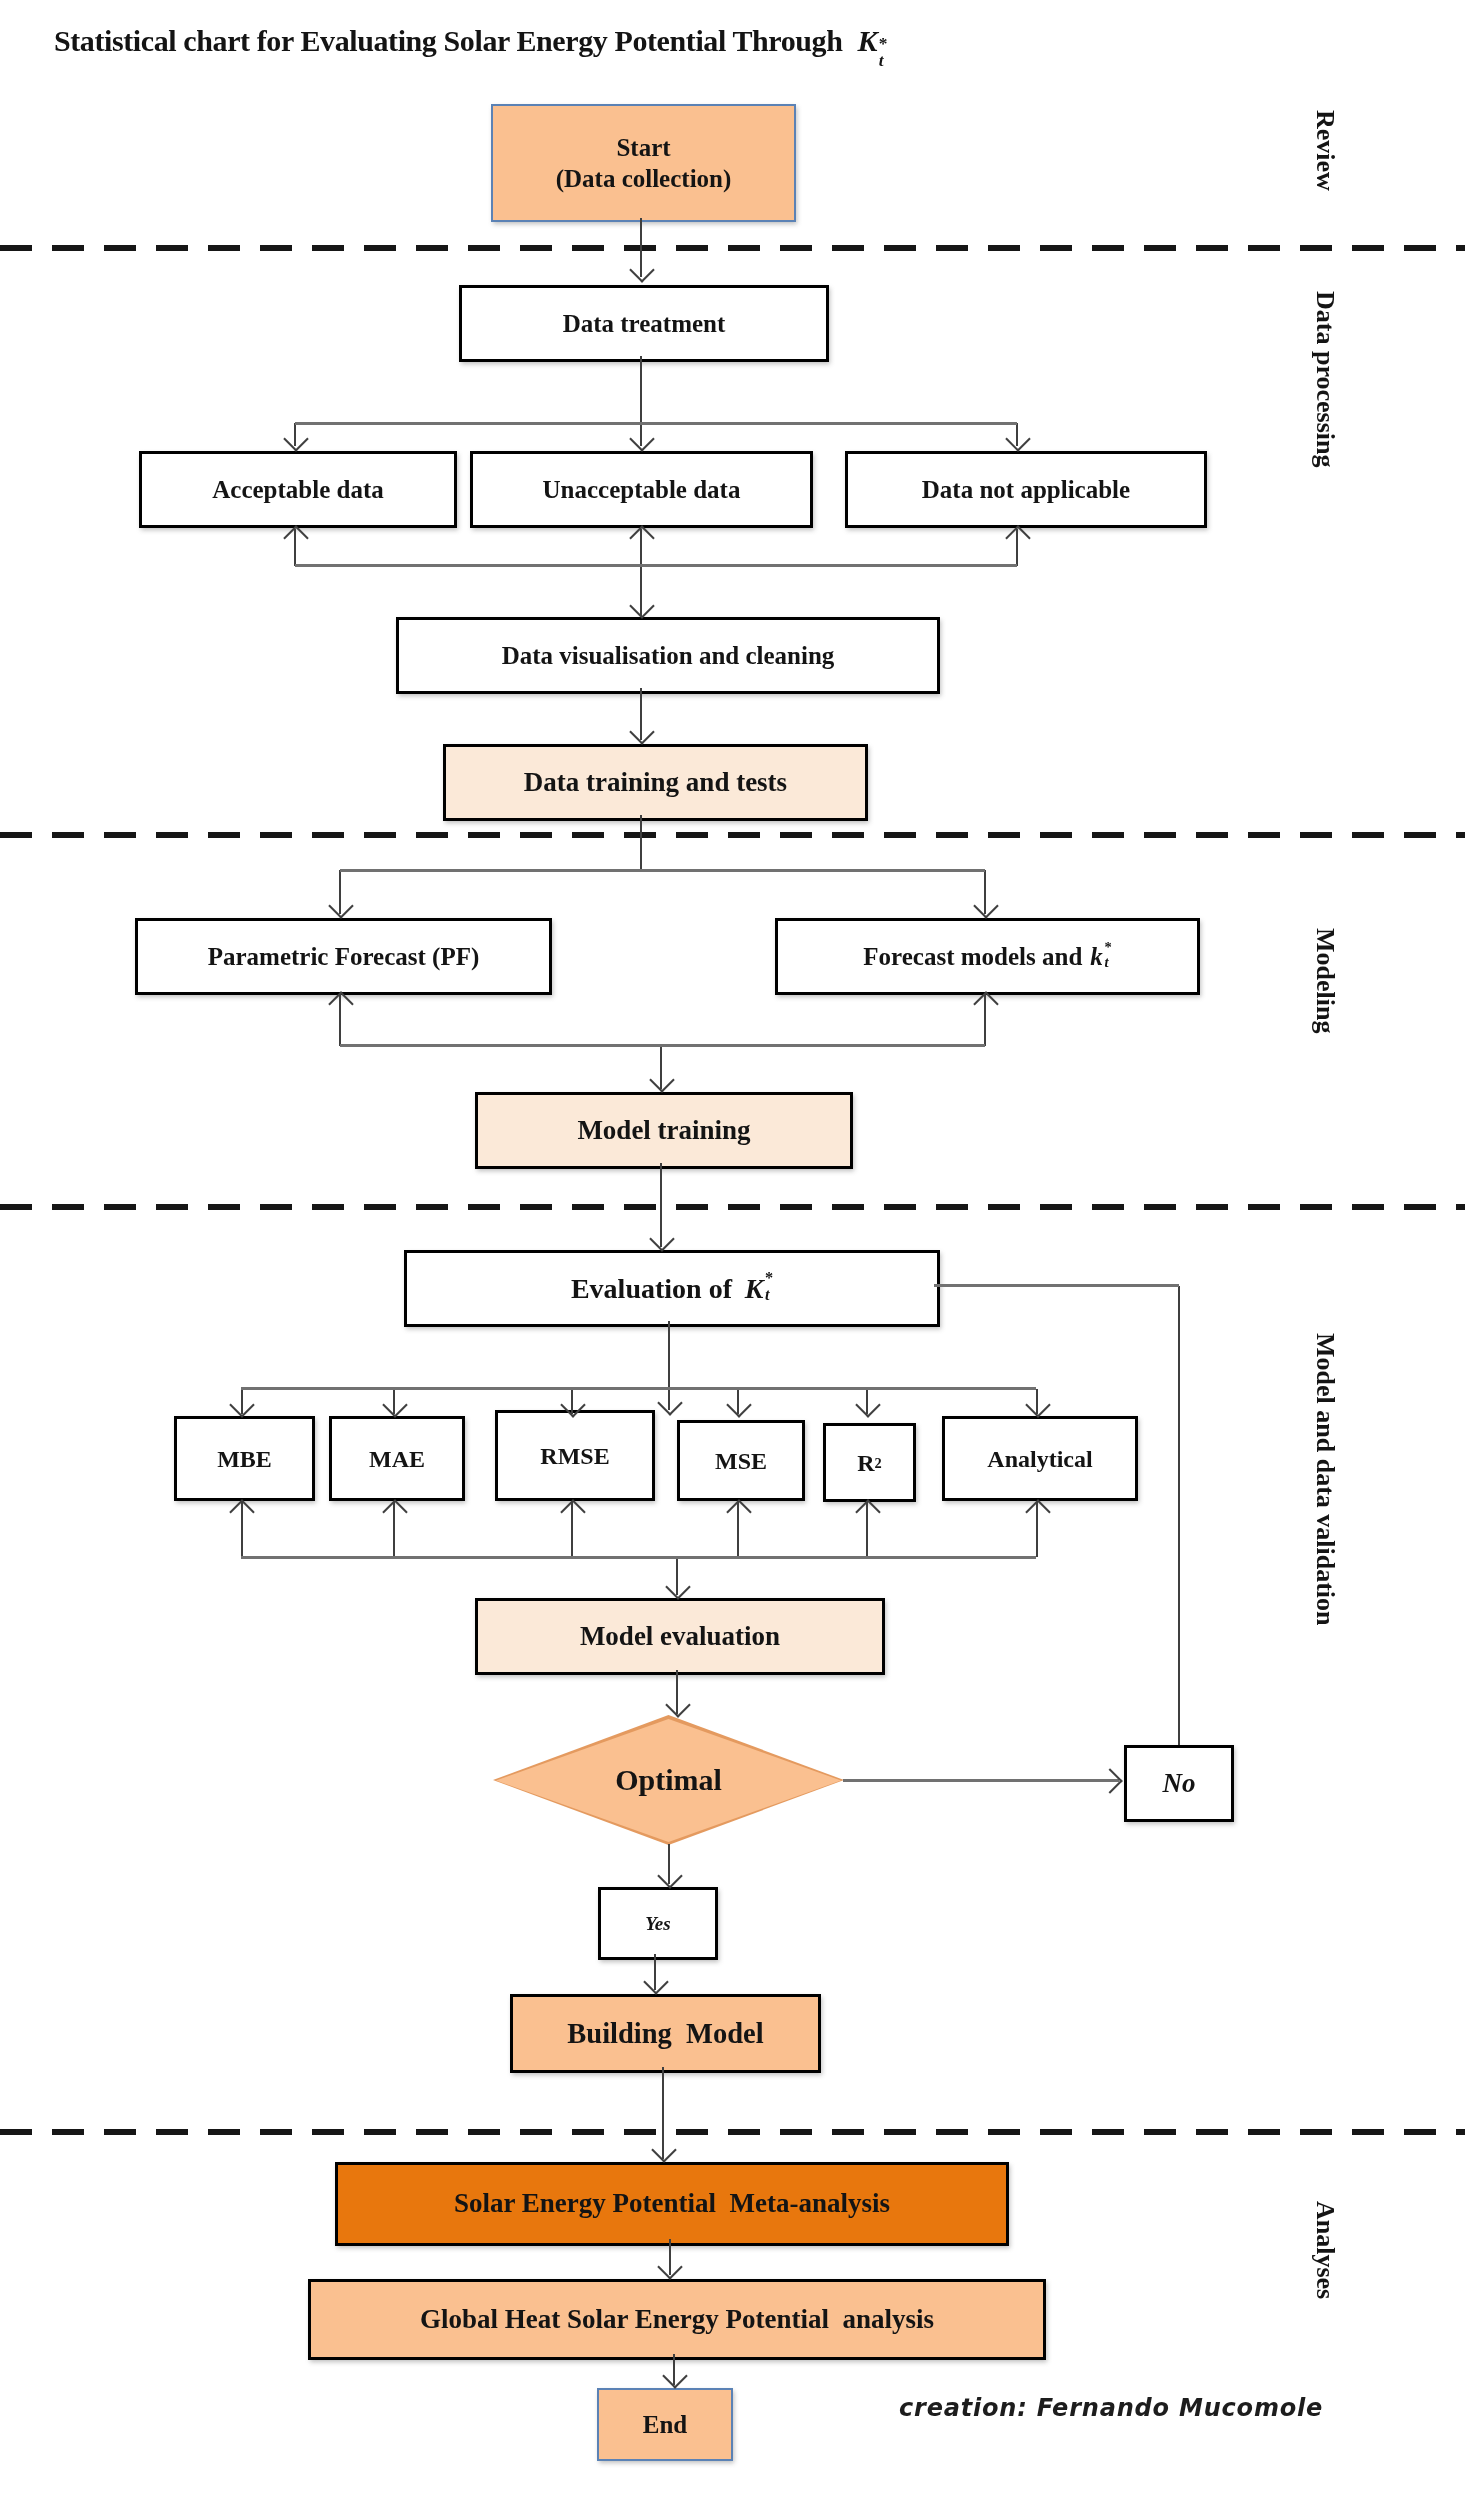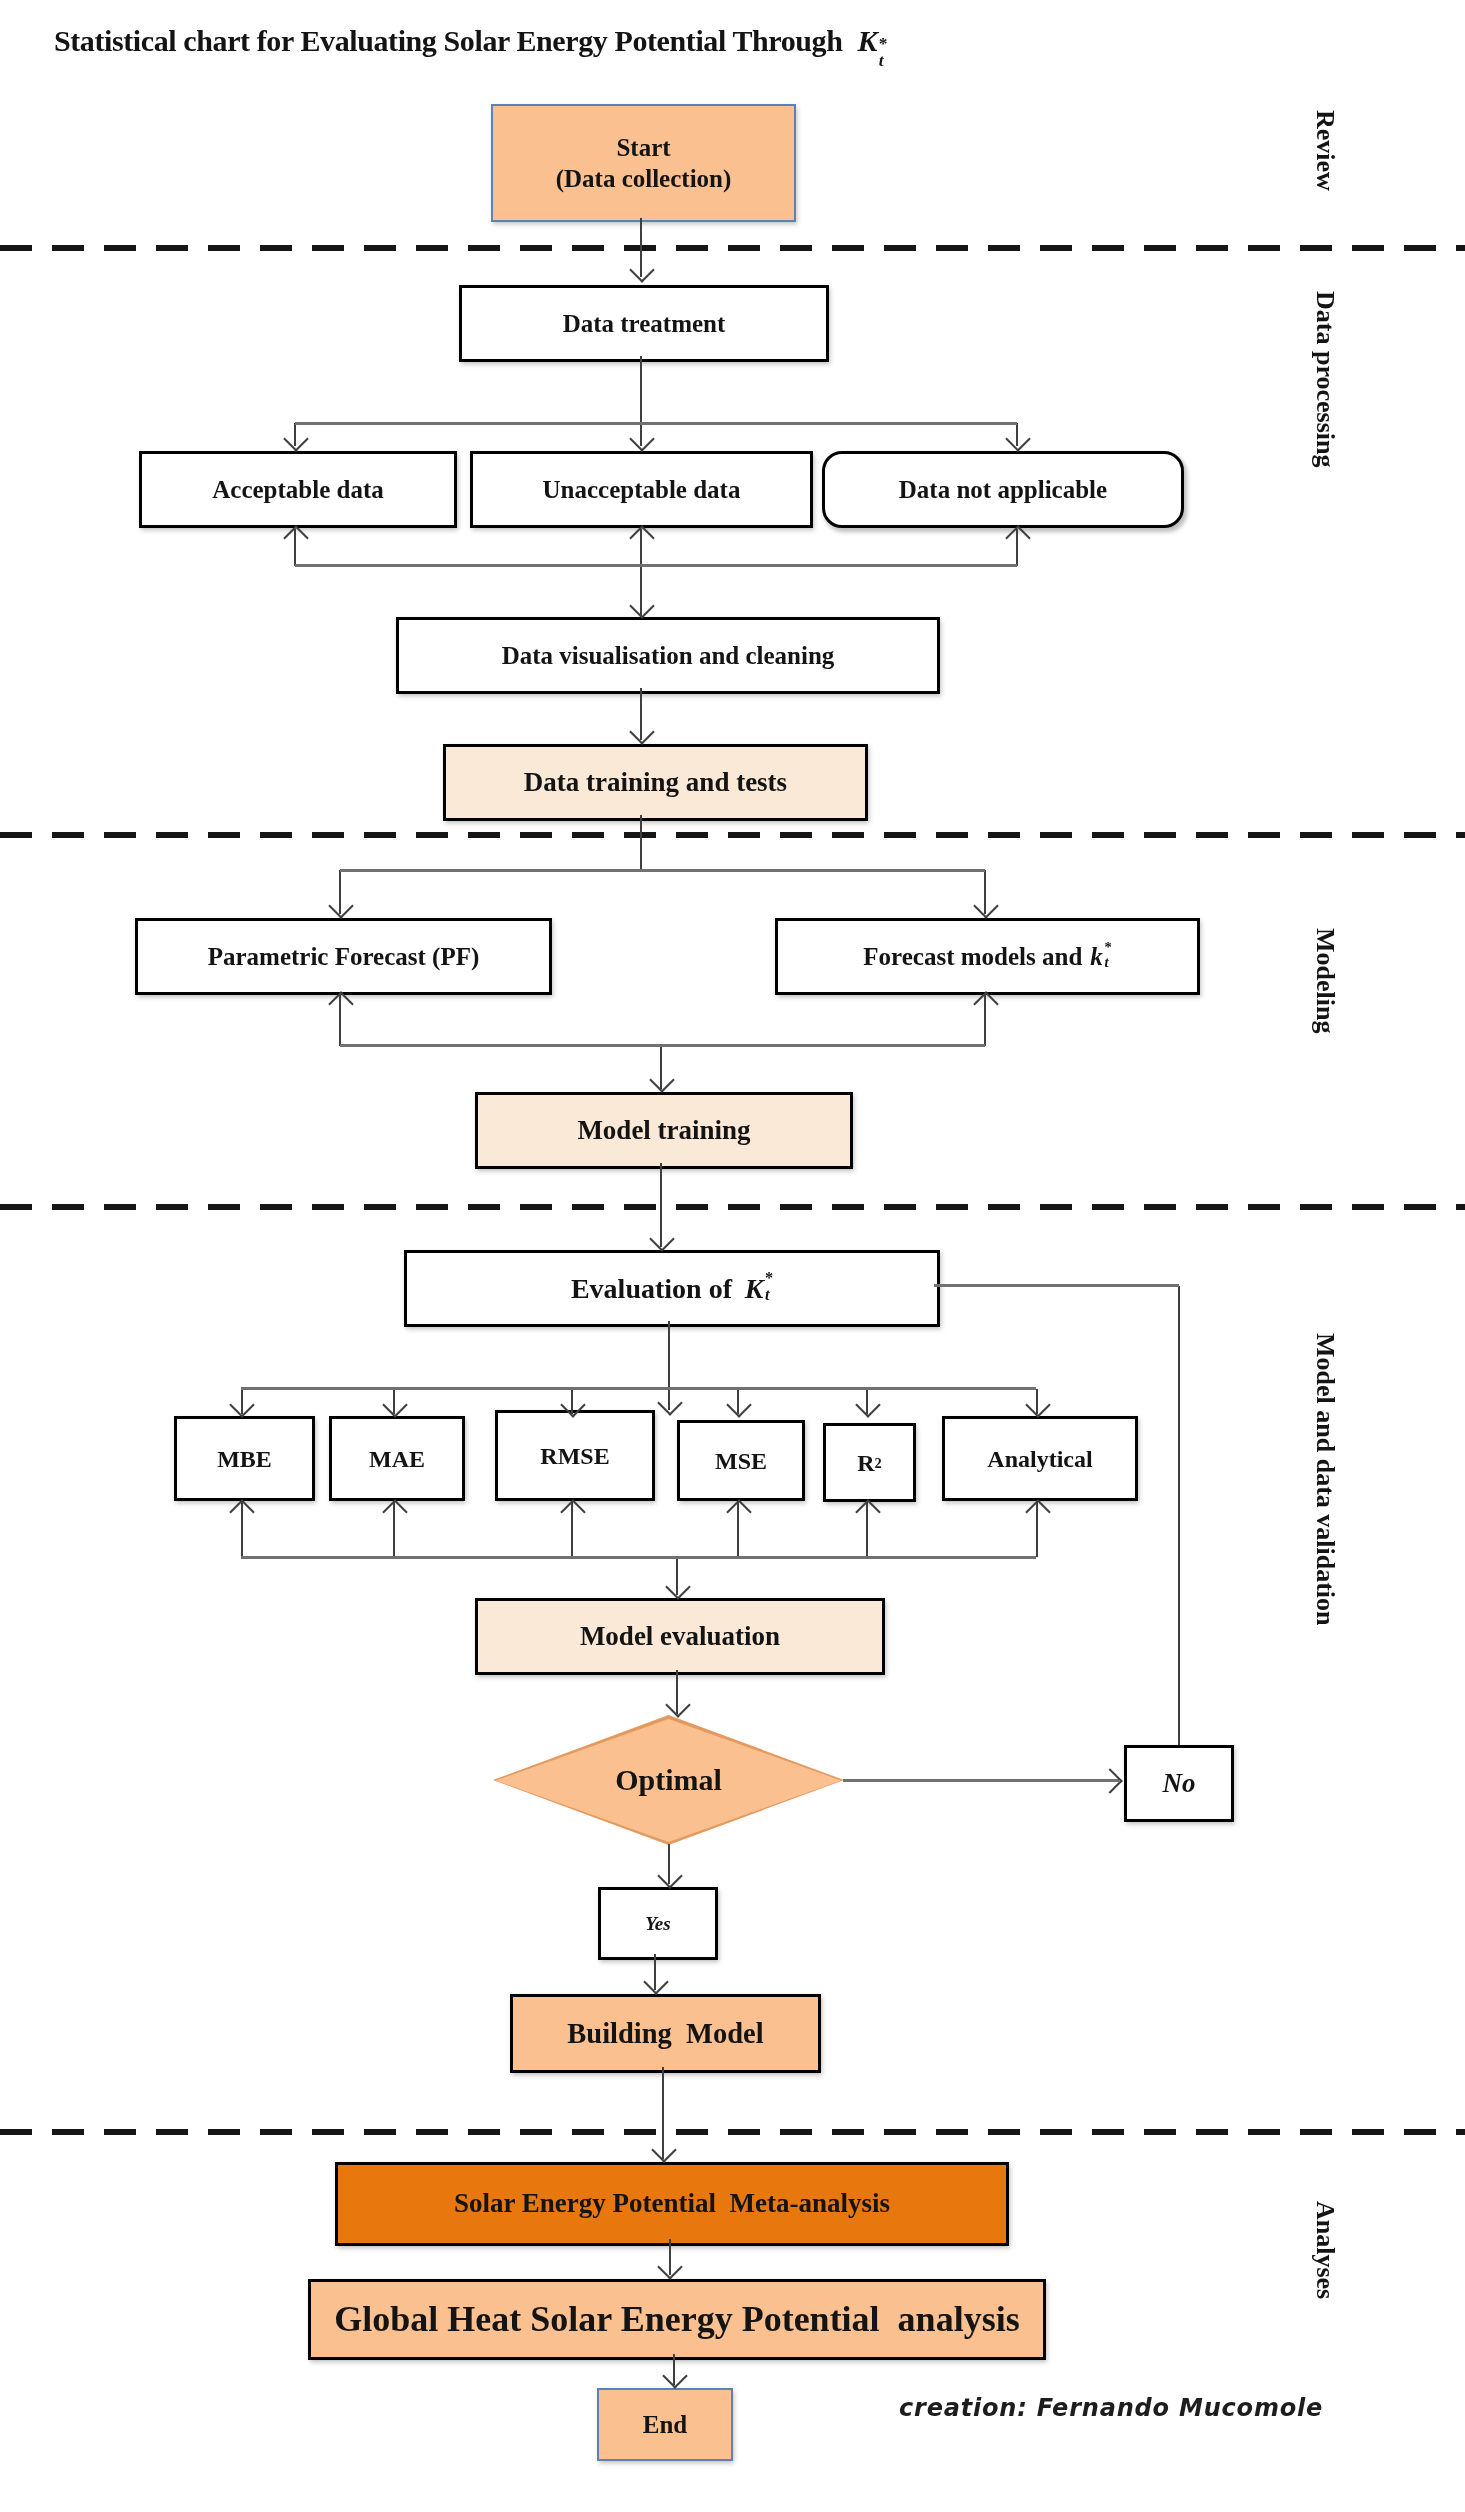--- a/index.html
+++ b/index.html
@@ -83,21 +83,21 @@
   <div class="box" style="left:459px;top:285px;width:364px;height:71px;">
     <span>Data treatment</span>
   </div>
 
   <div class="box" style="left:139px;top:451px;width:312px;height:71px;">
     <span>Acceptable data</span>
   </div>
   <div class="box" style="left:470px;top:451px;width:337px;height:71px;">
     <span>Unacceptable data</span>
   </div>
-  <div class="box" style="left:822px;top:451px;width:356px;height:71px;border-radius:20px;">
+  <div class="box" style="left:845px;top:451px;width:356px;height:71px;">
     <span>Data not applicable</span>
   </div>
 
   <div class="box" style="left:396px;top:617px;width:538px;height:71px;">
     <span>Data visualisation and cleaning</span>
   </div>
 
   <div class="box fill-peach" style="left:443px;top:744px;width:419px;height:71px;font-size:27px;">
     <span>Data training and tests</span>
   </div>
@@ -166,21 +166,21 @@
   </div>
 
   <div class="box fill-orange" style="left:510px;top:1994px;width:305px;height:73px;font-size:28.5px;">
     <span class="pre">Building  Model</span>
   </div>
 
   <div class="box fill-dark" style="left:335px;top:2162px;width:668px;height:78px;font-size:27px;">
     <span class="pre">Solar Energy Potential  Meta-analysis</span>
   </div>
 
-  <div class="box fill-orange" style="left:308px;top:2279px;width:732px;height:75px;font-size:36px;">
+  <div class="box fill-orange" style="left:308px;top:2279px;width:732px;height:75px;font-size:27px;">
     <span class="pre">Global Heat Solar Energy Potential  analysis</span>
   </div>
 
   <div class="box fill-orange blue-border" style="left:597px;top:2388px;width:132px;height:69px;">
     <span>End</span>
   </div>
 
   <div class="credit">creation: Fernando Mucomole</div>
 
 <div class="vl" style="left: 640px; top: 218px; height: 59px;"></div>

